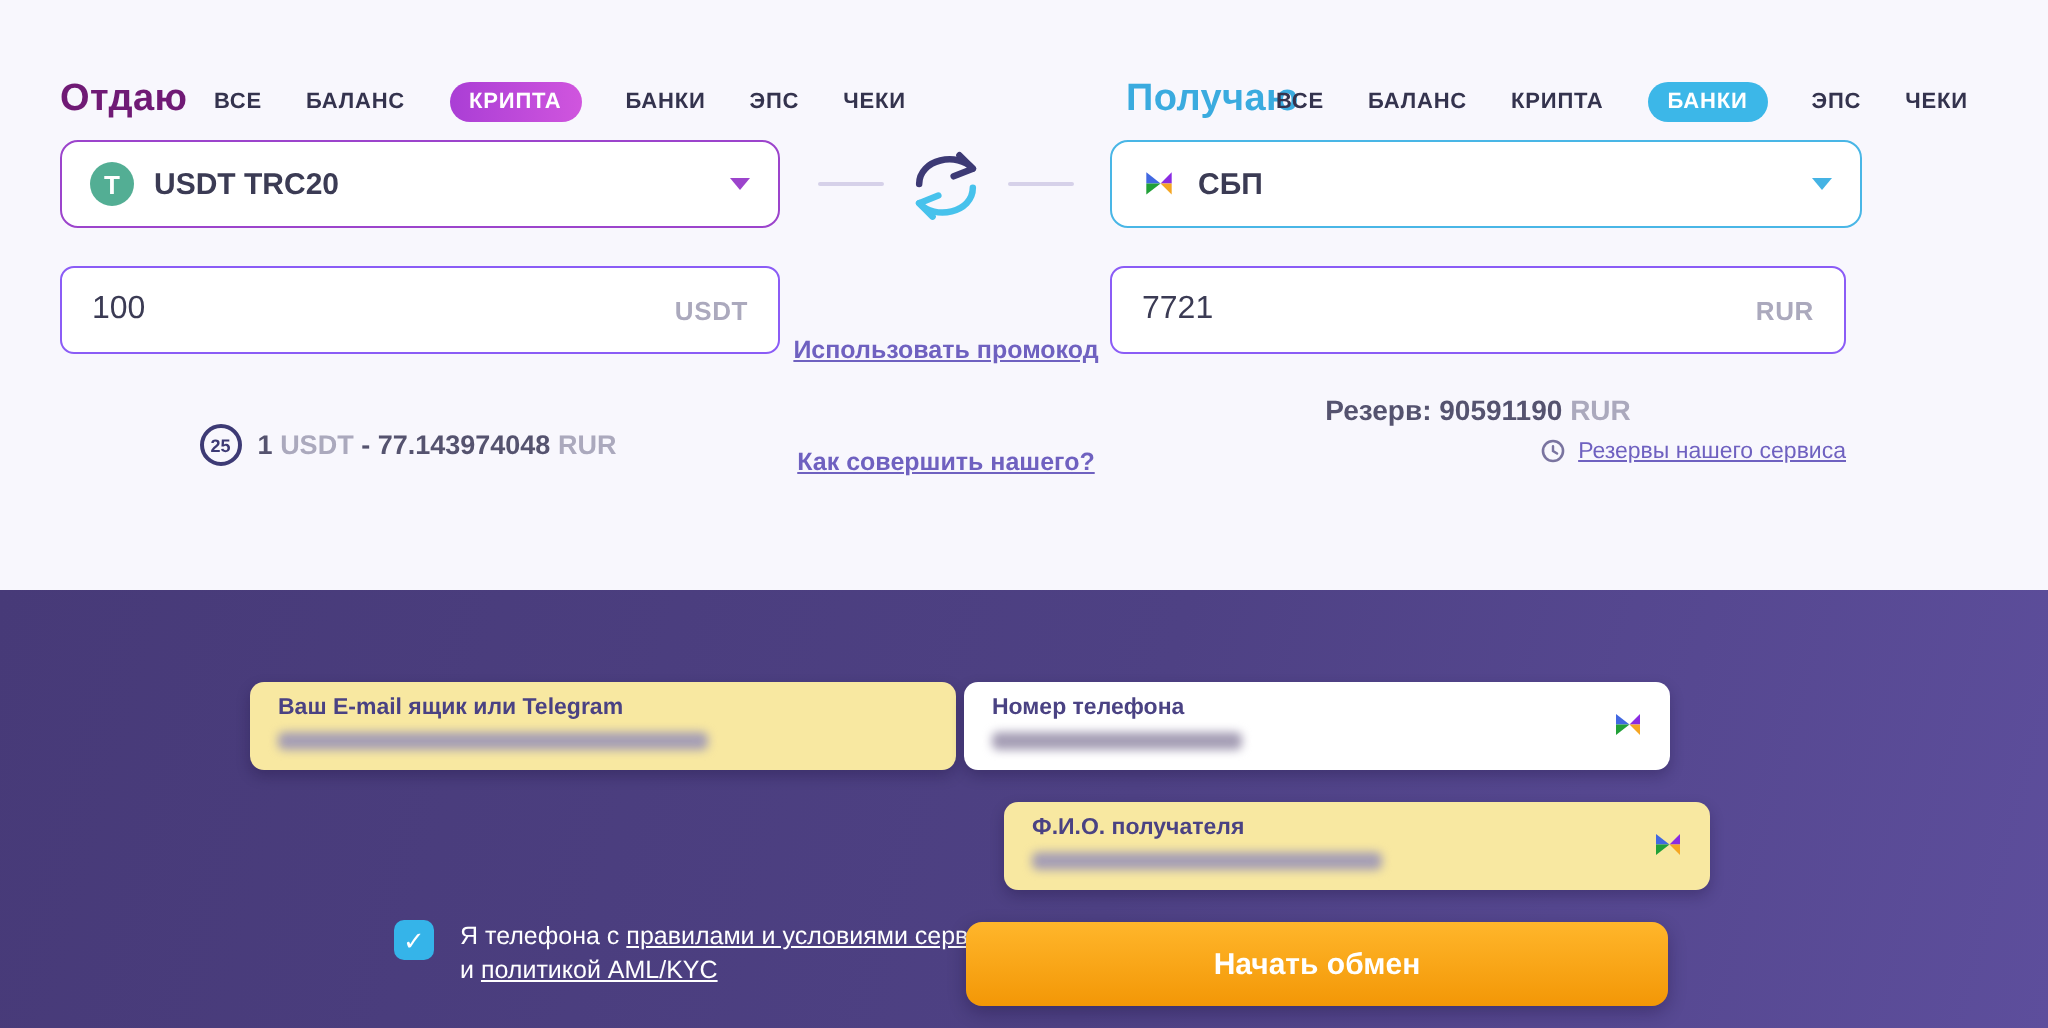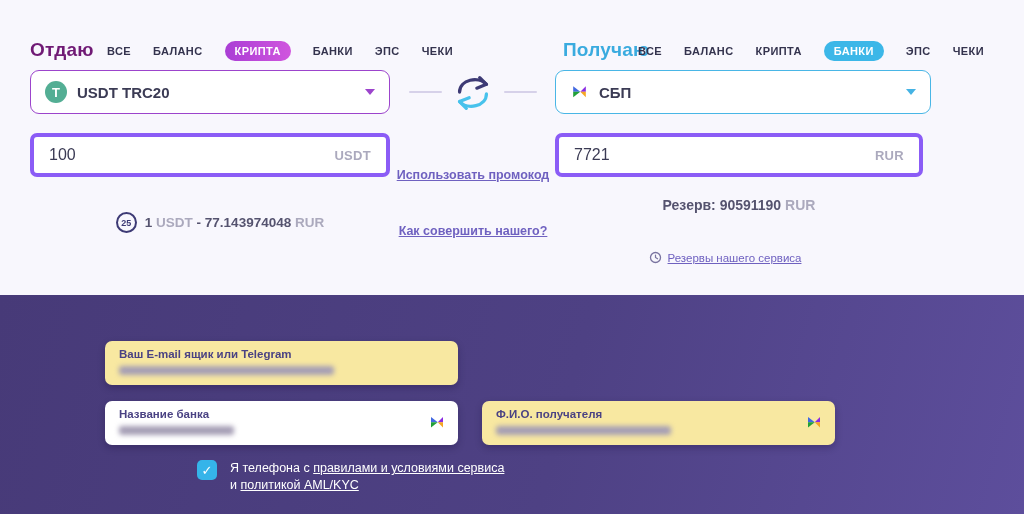--- a/index.html
+++ b/index.html
@@ -31,55 +31,55 @@
   .dd-receive .chevron{border-top-color:#45b3e4;}
   .tether{width:22px;height:22px;border-radius:50%;background:#53ae94;color:#fff;
         font-weight:bold;font-size:13px;display:flex;align-items:center;justify-content:center;flex-shrink:0;}
   .sbp-svg{width:19px;height:19px;flex-shrink:0;}
 
   .swap-row{position:absolute;left:390px;top:70px;width:165px;height:44px;
         display:flex;align-items:center;justify-content:center;gap:8px;}
   .dash{width:33px;height:2px;background:#d6d1e9;border-radius:1px;}
   .swap-svg{width:46px;height:40px;cursor:pointer;}
 
-  .amount{position:absolute;top:133px;height:44px;background:#fff;border:4px solid #8b5cf6;
+  .amount{position:absolute;top:133px;height:44px;background:#fff;border:1px solid #8b5cf6;
         border-radius:7px;display:flex;align-items:center;padding:0 15px;box-sizing:border-box;}
   .amt-give{left:30px;width:360px;}
   .amt-receive{left:555px;width:368px;}
   .amt-input{flex:1;border:none;outline:none;font-size:16px;color:#3b3b54;
         font-family:"Liberation Sans",sans-serif;background:transparent;padding:0;}
   .amt-code{font-size:13px;color:#aba9bd;font-weight:600;letter-spacing:.3px;}
 
   .link{color:#6f61c0;text-decoration:underline;cursor:pointer;}
   .promo{position:absolute;left:368px;top:168px;width:210px;text-align:center;
         font-size:12.5px;font-weight:600;}
   .how{position:absolute;left:368px;top:224px;width:210px;text-align:center;
         font-size:12.5px;font-weight:600;}
 
-  .rate{position:absolute;left:40px;top:212px;width:360px;display:flex;align-items:center;
+  .rate{position:absolute;left:24px;top:212px;width:360px;display:flex;align-items:center;
         justify-content:center;gap:8px;font-size:13.5px;}
   .timer{width:21px;height:21px;border:2px solid #3d3a75;border-radius:50%;color:#3d3a75;
         font-size:9px;font-weight:bold;display:flex;align-items:center;justify-content:center;
         box-sizing:border-box;flex-shrink:0;}
   .rate-text{color:#55536f;font-weight:600;}
   .grey{color:#aba9bd;font-weight:600;}
 
   .reserve{position:absolute;left:555px;top:197px;width:368px;text-align:center;
         font-size:14px;color:#55536f;font-weight:600;}
-  .reserve-link-row{position:absolute;left:541px;top:219px;width:368px;display:flex;
-        align-items:center;justify-content:center;gap:6px;font-size:11.5px;margin-top:32px;}
+  .reserve-link-row{position:absolute;left:555px;top:219px;width:368px;display:flex;
+        align-items:center;justify-content:flex-end;gap:6px;font-size:11.5px;}
   .clock-svg{width:13px;height:13px;}
 
   
   .bottom{position:absolute;left:0;top:295px;width:1024px;height:219px;
         background:linear-gradient(105deg,#473a78 0%,#4e4184 55%,#5d4e9c 100%);}
   .field{position:absolute;width:353px;height:44px;border-radius:7px;padding:7px 14px;
         box-sizing:border-box;box-shadow:0 3px 7px rgba(20,10,50,.28);cursor:text;}
   .f-white{background:#ffffff;}
-  .f-yellow{background:#f8e8a1;}
+  .f-yellow{background:#f8e8a1;margin-left:20px;}
   .f1{left:105px;top:46px;}
   .f2{left:482px;top:46px;}
   .f3{left:105px;top:106px;}
   .f4{left:482px;top:106px;}
   .field-label{font-size:11.5px;color:#4a4283;font-weight:600;}
   .blur-bar{margin-top:6px;height:9px;border-radius:3px;background:#a59eb5;filter:blur(2.5px);}
   .sbp-right{position:absolute;right:12px;top:13px;width:18px;height:18px;}
 
   .agree{position:absolute;left:197px;top:165px;display:flex;gap:13px;align-items:flex-start;}
   .checkbox{width:20px;height:20px;border-radius:5px;background:#35b4e9;display:flex;
@@ -191,31 +191,31 @@
     </div>
   </div>
 
   <div class="bottom">
 
     <div class="field f-yellow f1">
       <div class="field-label">Ваш E-mail ящик или Telegram</div>
       <div class="blur-bar" style="width:215px"></div>
     </div>
 
-
-    <div class="field f-white f3">
-      <div class="field-label">Название банка</div>
-      <div class="blur-bar" style="width:115px"></div>
+    <div class="field f-white f2">
+      <div class="field-label">Номер телефона</div>
+      <div class="blur-bar" style="width:125px"></div>
       <svg class="sbp-right" viewBox="0 0 24 24">
         <path d="M4 4 L13 11 L4 11 Z" fill="#4168e1"></path>
           <path d="M4 11 L13 11 L4 18 Z" fill="#21a038"></path>
         <path d="M20 4 L20 11 L13 11 Z" fill="#8a2be2"></path>
           <path d="M20 11 L20 18 L13 11 Z" fill="#f5a623"></path>
       </svg>
     </div>
+
 
     <div class="field f-yellow f4">
       <div class="field-label">Ф.И.О. получателя</div>
       <div class="blur-bar" style="width:175px"></div>
       <svg class="sbp-right" viewBox="0 0 24 24">
         <path d="M4 4 L13 11 L4 11 Z" fill="#4168e1"></path>
           <path d="M4 11 L13 11 L4 18 Z" fill="#21a038"></path>
         <path d="M20 4 L20 11 L13 11 Z" fill="#8a2be2"></path>
           <path d="M20 11 L20 18 L13 11 Z" fill="#f5a623"></path>
       </svg>
@@ -224,14 +224,15 @@
     <div class="agree">
       <span class="checkbox">✓</span>
       <span class="agree-text">
         <span>Я телефона с</span>
         <a>правилами и условиями сервиса</a><br>
         <span>и</span>
         <a>политикой AML/KYC</a>
       </span>
     </div>
 
+    <button class="submit">Начать обмен</button>
   </div>
 </div>
 
 </body></html>

